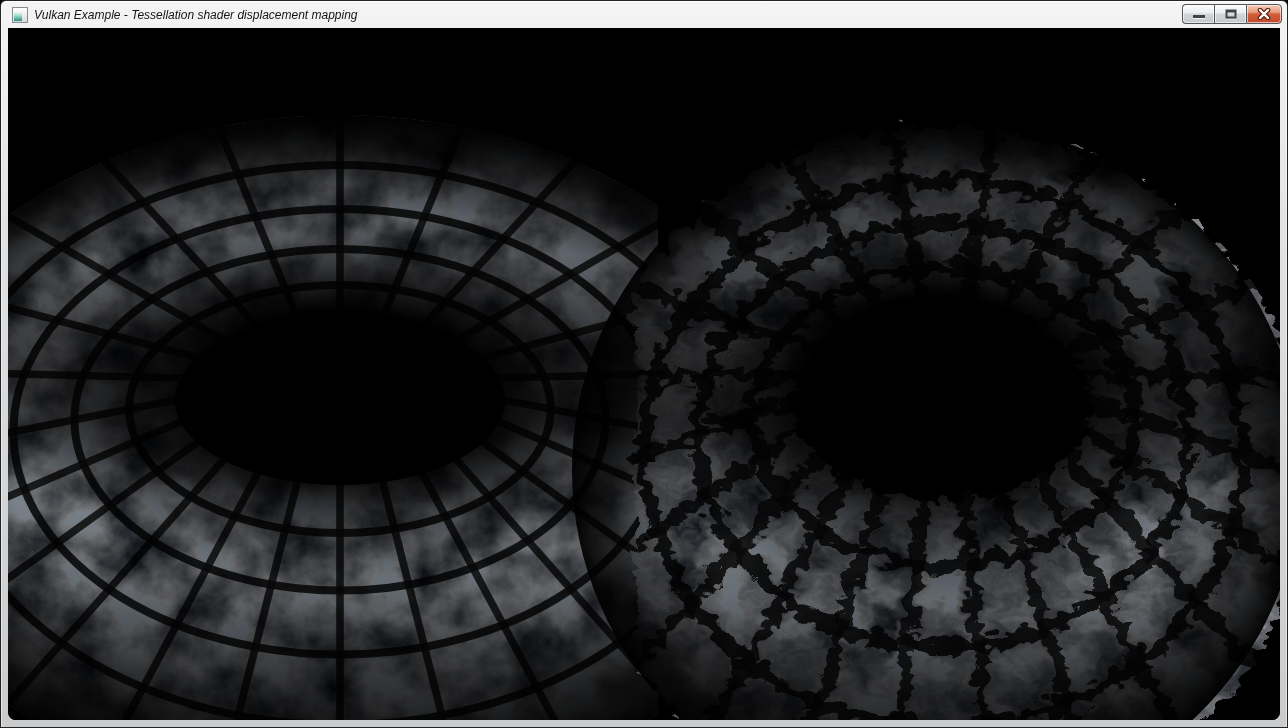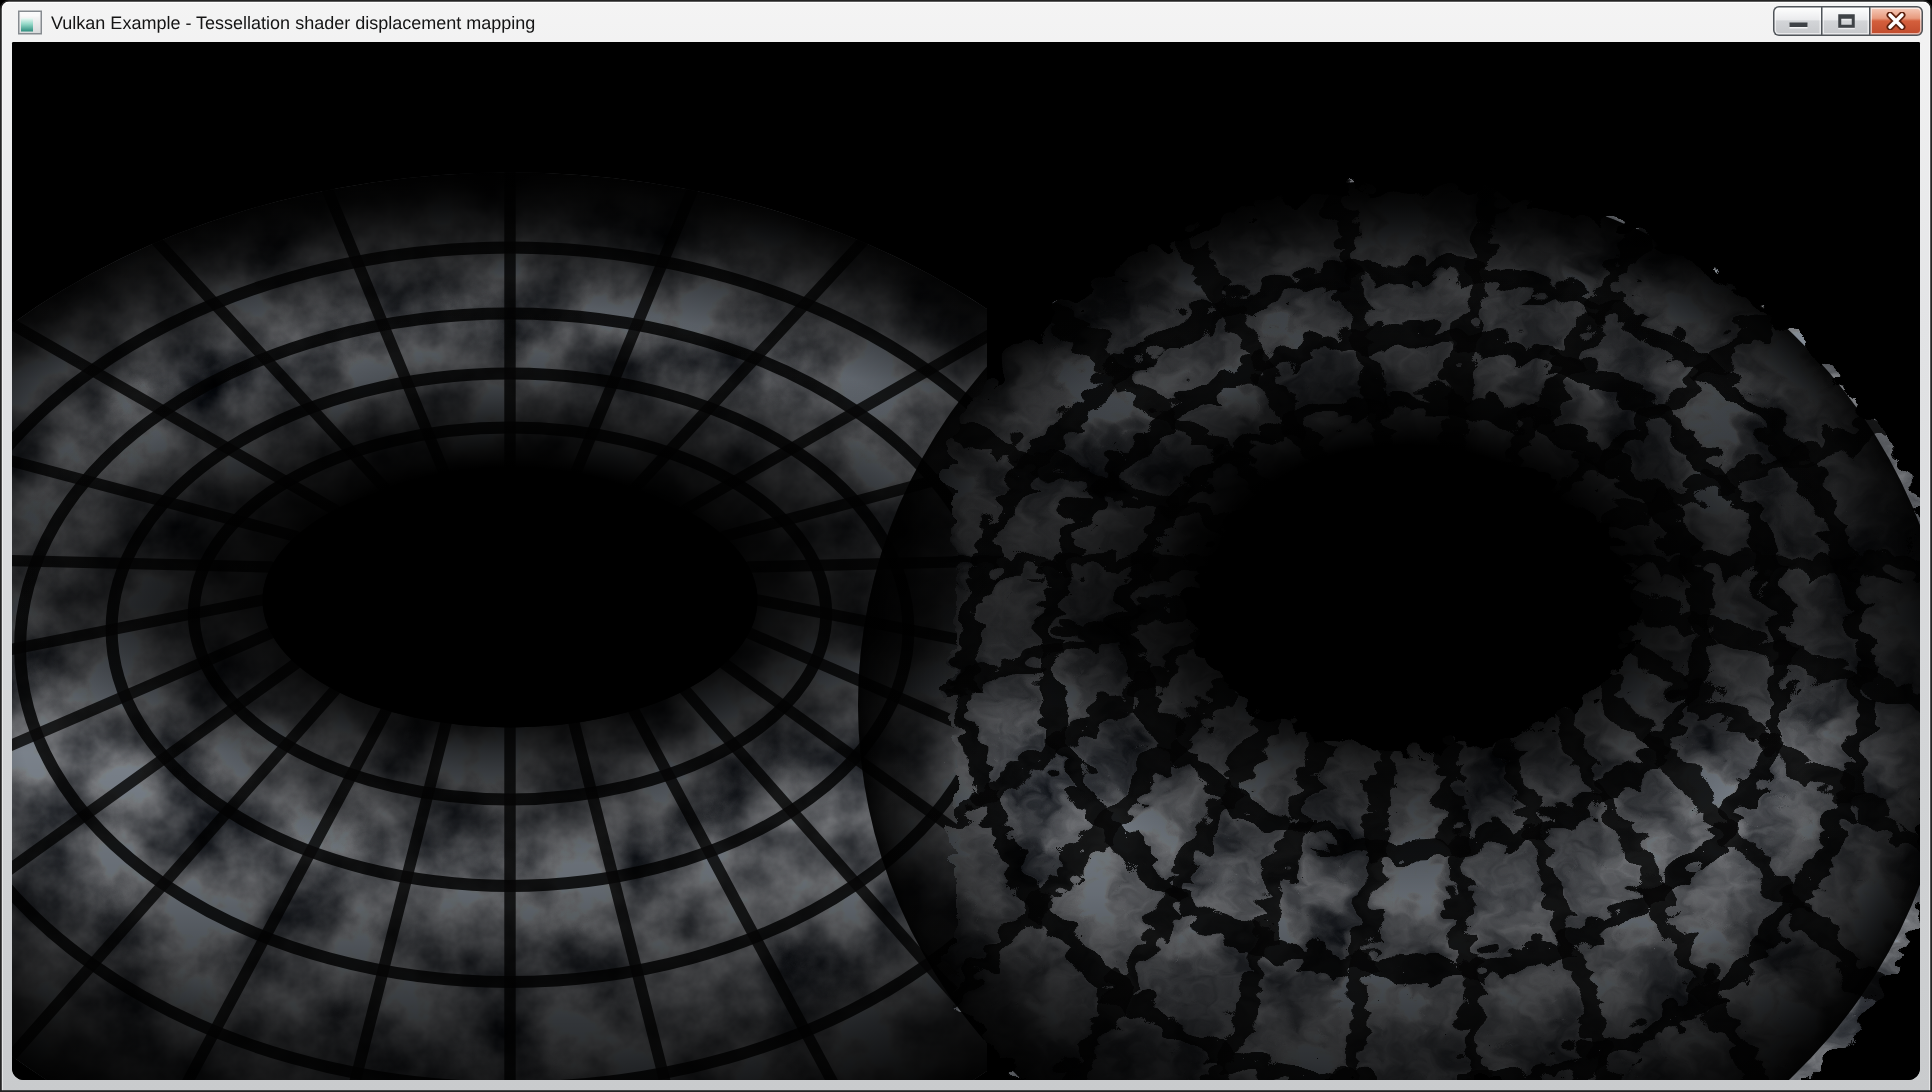--- a/index.html
+++ b/index.html
@@ -8,21 +8,21 @@
   .window {
     position:relative; width:1288px; height:728px; box-sizing:border-box;
     border:1px solid #242424; border-radius:6px 6px 0 0;
     background:linear-gradient(180deg,#f4f4f4 0%,#e2e3e5 30%,#d2d4d6 70%,#c9cbcd 100%);
     box-shadow: inset 0 1px 0 rgba(255,255,255,.85), inset 1px 0 0 rgba(255,255,255,.5), inset -1px 0 0 rgba(255,255,255,.5);
     padding:27px 7px 7px;
   }
 
   .titlebar {
     position:absolute; top:1px; left:1px; right:1px; height:26px;
-    display:flex; align-items:center; padding-left:10px; box-sizing:border-box;
+    display:flex; align-items:center; padding-left:10px; box-sizing:border-box;font-style:italic;
   }
   .app-icon {
     width:16px; height:16px; margin-right:6px; box-sizing:border-box;
     background:linear-gradient(180deg,#fdfdfd,#d9dbdc);
     border:1px solid #868b90; position:relative; flex:0 0 auto;
   }
   .app-icon::before {
     content:""; position:absolute; left:1px; top:4px; width:8px; height:9px;
     background:linear-gradient(180deg,#eefaf6,#93d8c7 45%,#2e8d7e);
   }

